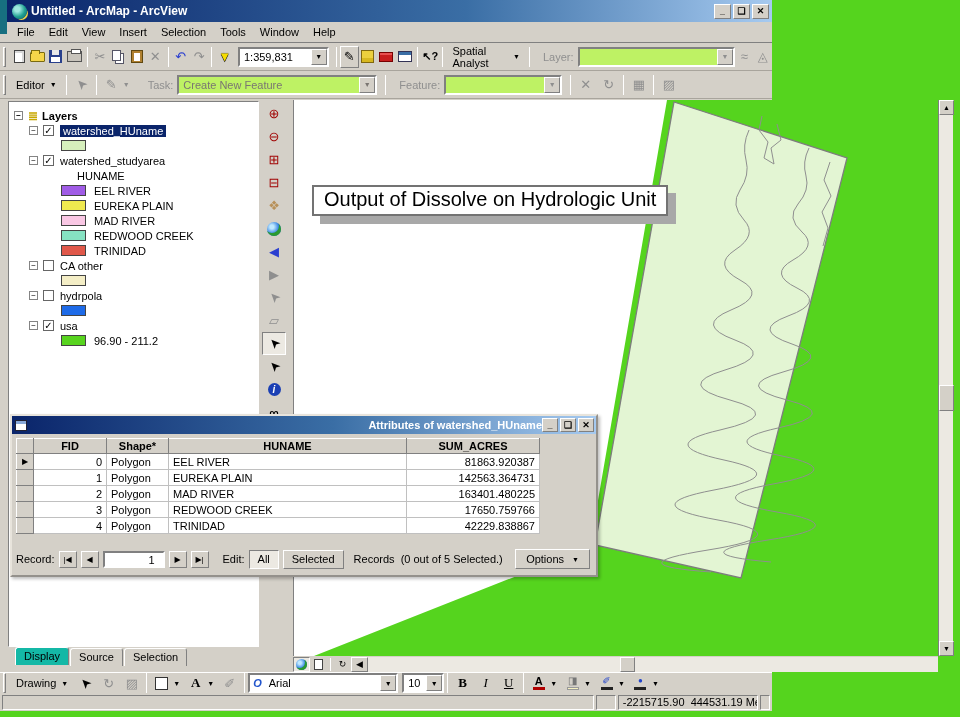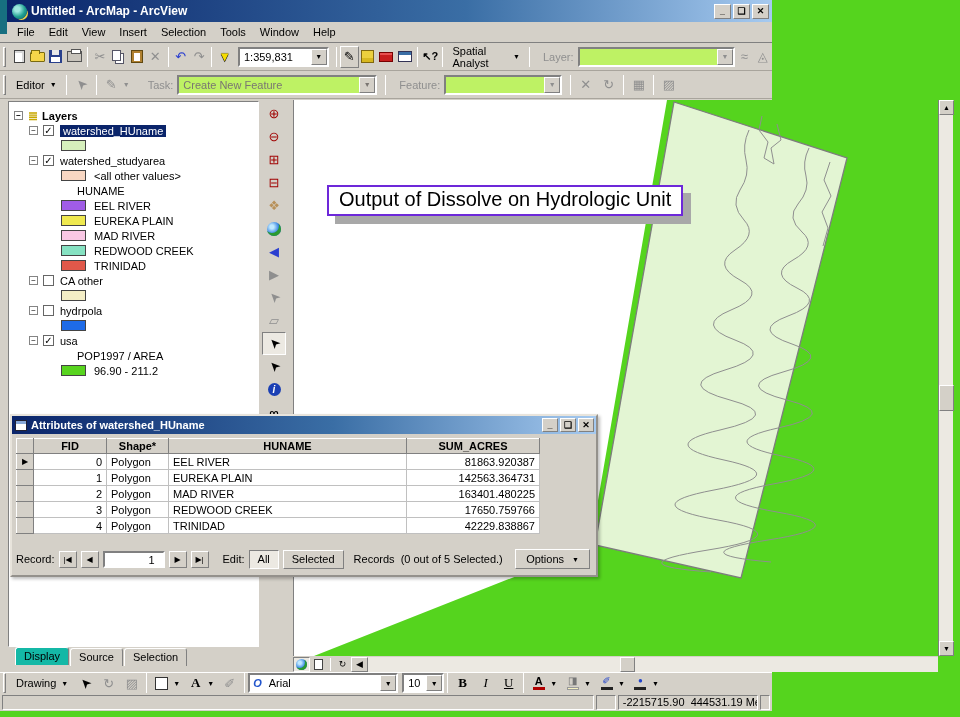--- a/index.html
+++ b/index.html
@@ -83,35 +83,35 @@
   .toc-tab { padding:2px 8px 3px; background:#d4d0c8; border:1px solid; border-color:#fff #808080 #808080 #fff; border-bottom:none; border-radius:3px 3px 0 0; }
   .toc-tab.active { background:#14b8a6; position:relative; top:-1px;margin-left:7px; }
 
   
   .tools-strip { position:absolute; left:262px; top:3px; width:27px; display:flex; flex-direction:column; }
   .vbtn { width:24px; height:23px; display:flex; align-items:center; justify-content:center; font-size:13px; border:1px solid transparent; }
   .vbtn.pressed { border-color:#808080 #fff #fff #808080; background:#ece9e2; }
 
   
   .map-area { position:absolute; left:293px; top:1px; width:645px; height:556px; background:#fff; overflow:hidden; border-left:1px solid #808080; }
-  .map-label { position:absolute; left:18px; top:85px; background:#fff; border:2px solid #6d28d9; padding:1px 10px 3px; font-size:20px; white-space:nowrap; box-shadow:8px 8px 0 #a8a8a8;margin-left:15px; }
+  .map-label { position:absolute; left:18px; top:85px; background:#fff; border:2px solid #737373; padding:1px 10px 3px; font-size:20px; white-space:nowrap; box-shadow:8px 8px 0 #a8a8a8; }
   .vscroll { position:absolute; left:938px; top:1px; width:15px; height:556px; background:#ece9e2; border-left:1px solid #808080; }
   .vs-btn { width:15px; height:15px; display:flex; align-items:center; justify-content:center; font-size:7px; }
   .vs-up { position:absolute; top:0; } .vs-down { position:absolute; bottom:0; }
   .vs-thumb { position:absolute; top:285px; left:0; width:15px; height:26px; }
   .hscroll { position:absolute; left:293px; top:557px; width:645px; height:16px; background:#d4d0c8; display:flex; align-items:center; }
   .hs-btn { width:17px; height:15px; display:flex; align-items:center; justify-content:center; font-size:9px; }
   .hs-track { flex:1; height:15px; background:#ece9e2; position:relative; }
   .hs-thumb { position:absolute; left:252px; top:0; width:15px; height:15px; }
   .ic-globe-sm { width:11px; height:11px; border-radius:50%; background:radial-gradient(circle at 35% 35%, #bfe9ff 0 15%, #2e7de0 55%, #1b4fa0); box-shadow:inset -2px -2px 0 #2a9a30; }
   .ic-page-sm { width:9px; height:11px; background:#fff; border:1px solid #444; }
 
   
   .attr-window { position:absolute; left:10px; top:414px; width:588px; height:163px; background:#d4d0c8; border:2px outset #e8e4dc; z-index:20; box-shadow:2px 2px 3px rgba(0,0,0,.25); }
-  .attr-title { height:18px; background:linear-gradient(90deg,#0a246a,#3a6ea5 55%,#a6caf0); display:flex; align-items:center; padding:0 2px 0 3px; }
+  .attr-title { height:18px; background:linear-gradient(90deg,#0a246a,#3a6ea5 55%,#a6caf0); display:flex; align-items:center; padding:0 2px 0 3px;text-align:right; }
   .attr-title .ttl { color:#fff; font-weight:bold; flex:1; margin-left:4px; }
   .ic-grid { width:12px; height:11px; background:#fff; border:1px solid #223; box-shadow:inset 0 3px 0 #88a8d8; }
   .attr-title .winbtn { width:16px; height:14px; }
   .attr-grid { position:absolute; left:4px; top:22px; border-collapse:collapse; table-layout:fixed; background:#fff; font-size:11px; }
   .attr-grid col.c-sel{width:17px} .attr-grid col.c-fid{width:73px} .attr-grid col.c-shape{width:62px} .attr-grid col.c-hu{width:238px} .attr-grid col.c-sum{width:133px}
   .attr-grid th { height:15px; background:#d4d0c8; border:1px solid; border-color:#fff #808080 #808080 #fff; font-weight:bold; text-align:center; overflow:hidden; }
   .attr-grid td { height:16px; border-right:1px solid #c0c0c0; border-bottom:1px solid #c0c0c0; padding:0 4px; overflow:hidden; white-space:nowrap; }
   .attr-grid td.selcell { background:#d4d0c8; border:1px solid; border-color:#fff #808080 #808080 #fff; padding:0; text-align:center; font-size:8px; }
   .attr-grid td.num { text-align:right; }
   .record-bar { position:absolute; left:4px; bottom:6px; right:6px; display:flex; align-items:center; gap:4px; }
@@ -266,24 +266,20 @@
         <span class="lname selected">watershed_HUname</span>
       </div>
       <div class="trow legendrow">
         <span class="swatch" style="background: rgb(214, 239, 188);"></span>
       </div>
       <div class="trow layerrow">
         <span class="expand">−</span>
         <span class="cbx">✓</span>
         <span class="lname">watershed_studyarea</span>
       </div>
-      <div class="trow legendrow">
-        <span class="swatch" style="background: rgb(248, 215, 195);"></span>
-        <span>&lt;all other values&gt;</span>
-      </div>
       <div class="trow headingrow">
         <span>HUNAME</span>
       </div>
       <div class="trow legendrow">
         <span class="swatch" style="background: rgb(160, 92, 230);"></span>
         <span>EEL RIVER</span>
       </div>
       <div class="trow legendrow">
         <span class="swatch" style="background: rgb(239, 233, 79);"></span>
         <span>EUREKA PLAIN</span>
@@ -313,23 +309,20 @@
         <span class="cbx"></span>
         <span class="lname">hydrpola</span>
       </div>
       <div class="trow legendrow">
         <span class="swatch" style="background: rgb(30, 107, 232);"></span>
       </div>
       <div class="trow layerrow">
         <span class="expand">−</span>
         <span class="cbx">✓</span>
         <span class="lname">usa</span>
-      </div>
-      <div class="trow headingrow">
-        <span>POP1997 / AREA</span>
       </div>
       <div class="trow legendrow">
         <span class="swatch" style="background: rgb(88, 212, 31);"></span>
         <span>96.90 - 211.2</span>
       </div>
     </div>
 
     <div class="toc-tabs">
       <span class="toc-tab active">Display</span>
       <span class="toc-tab">Source</span>

